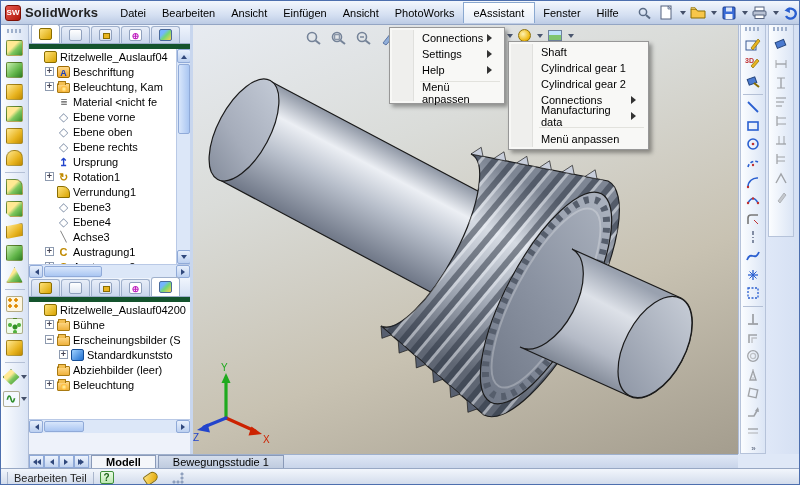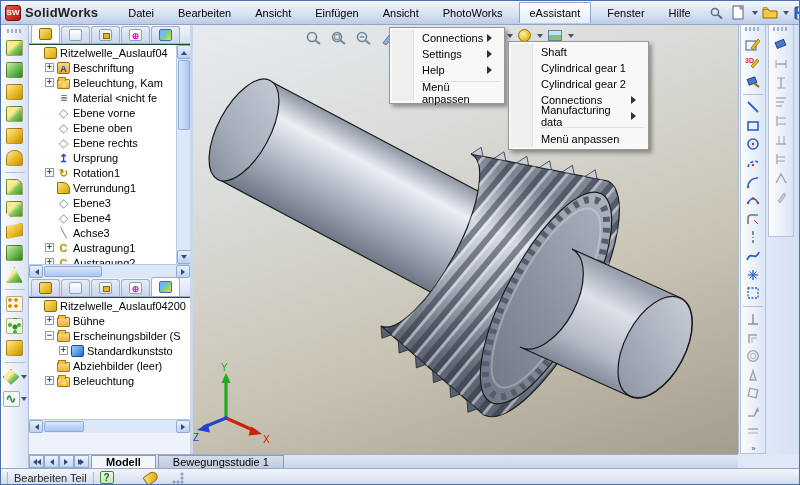--- a/index.html
+++ b/index.html
@@ -10,21 +10,21 @@
   
   #titlebar { position:absolute; left:0; top:0; width:800px; height:24px;
     background:linear-gradient(#f3f7fd,#d5e0f2 60%,#bccbe4); border-bottom:1px solid #93a5c4;
     display:flex; align-items:center; }
   #logo { display:flex; align-items:center; gap:4px; padding:0 8px 0 4px; }
   .logo-cube { width:16px; height:16px; background:linear-gradient(135deg,#e85a50,#b01608);
     border:1px solid #7d0e04; border-radius:3px; color:#fff; font-size:8px; font-weight:bold;
     display:flex; align-items:center; justify-content:center; }
   .app-name { font-size:13px; font-weight:bold; color:#222; letter-spacing:.2px; }
   #menubar { display:flex; align-items:center; height:100%; margin-left:6px; }
-  .menu-item { padding:4px 8px; cursor:default;margin-left:8px; }
+  .menu-item { padding:4px 8px; cursor:default; }
   .menu-item.pressed { background:linear-gradient(#ffffff,#e4ecf8); border:1px solid #8aa8d0;
     border-bottom:none; padding:4px 10px; }
   #std-toolbar { display:flex; align-items:center; gap:2px; margin-left:8px; }
   .tb-btn { width:20px; height:18px; display:flex; align-items:center; justify-content:center; border-radius:2px; }
   .caret { width:0; height:0; border-left:3px solid transparent; border-right:3px solid transparent;
     border-top:4px solid #44506a; margin-left:1px; }
 
   
   #left-toolbar { position:absolute; left:0; top:24px; width:28px; height:443px;
     background:linear-gradient(90deg,#fbfdff,#d9e3f4); border-right:1px solid #aebcd6;
@@ -56,21 +56,21 @@
     background:linear-gradient(#e7edf8,#c9d6ec); display:flex; align-items:center; justify-content:center; }
   .ptab.active { background:#fff; height:19px; }
   .mini { width:13px; height:12px; border-radius:2px; font-size:9px; line-height:12px; text-align:center; }
   .mini.fm { background:linear-gradient(135deg,#ffe27a,#d9a400); border:1px solid #8a6d00; }
   .mini.pm { background:linear-gradient(#ffffff,#dfe7f2); border:1px solid #8fa0bd; }
   .mini.cm { background:linear-gradient(#f6f8fc,#d8e0ee); border:1px solid #8fa0bd; position:relative; }
   .mini.cm::after { content:""; position:absolute; right:1px; bottom:1px; width:5px; height:4px;
     background:#e8b420; border:1px solid #8a6d00; }
   .mini.dx { color:#c023c0; font-weight:bold; background:#fff; border:1px solid #8fa0bd; }
   .mini.dm { background:linear-gradient(135deg,#74b5ff 30%,#74d874 55%,#ffd34e); border:1px solid #4a6a9a; }
-  .tree { background:#fff; position:relative; overflow:hidden; border-top:1px solid #14532d; }
+  .tree { background:#fff; position:relative; overflow:hidden; border-top:5px solid #14532d; }
   #tree1 { height:220px; }
   #tree2 { height:122px; }
   .trow { display:flex; align-items:center; height:15px; white-space:nowrap; }
   .ind0 { padding-left:3px; } .ind1 { padding-left:16px; } .ind2 { padding-left:30px; }
   .ebox { width:9px; height:9px; border:1px solid #8e9bb0; background:#fff; margin-right:3px; flex:none;
     font-size:9px; line-height:7px; text-align:center; color:#445; font-weight:bold; }
   .ebox.none { visibility:hidden; }
   .ti { width:13px; height:12px; margin-right:3px; flex:none; font-size:11px; line-height:12px; text-align:center; }
   .ti.part { background:linear-gradient(135deg,#ffe27a,#d9a400); border:1px solid #8a6d00; border-radius:2px; }
   .ti.note { background:linear-gradient(#ffd98a,#f0a830); border:1px solid #a06a00; color:#1a3fbf;

